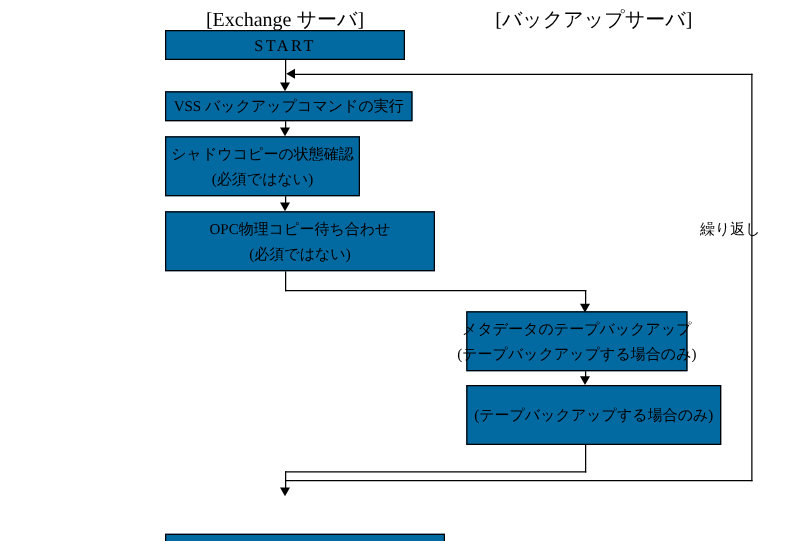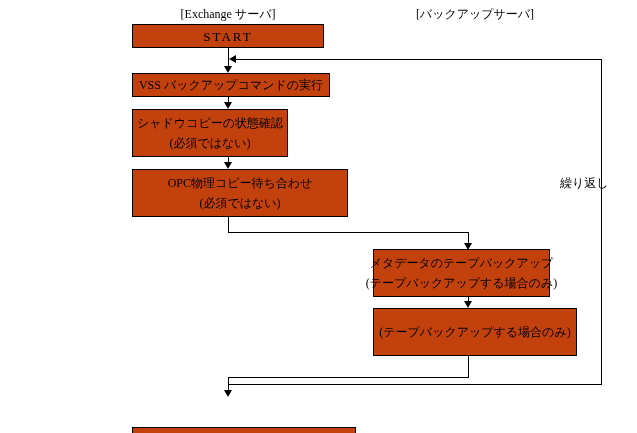--- a/index.html
+++ b/index.html
@@ -11,29 +11,29 @@
     position: relative;
     width: 637px;
     height: 433px;
     background: #ffffff;
     color: #000000;
     font-family: "Liberation Serif", "DejaVu Serif", serif;
     overflow: hidden;
   }
   .col-header {
     position: absolute;
-    font-size: 12px;
+    font-size: 16px;
     text-align: center;
     white-space: nowrap;
   }
   .node {
     position: absolute;
     box-sizing: border-box;
     border: 1px solid #000000;
-    background: #c2410c;
+    background: #0369a1;
     display: flex;
     flex-direction: column;
     justify-content: space-evenly;
     align-items: center;
     text-align: center;
     font-size: 12px;
     line-height: 1;
     white-space: nowrap;
   }
   .node.single {

